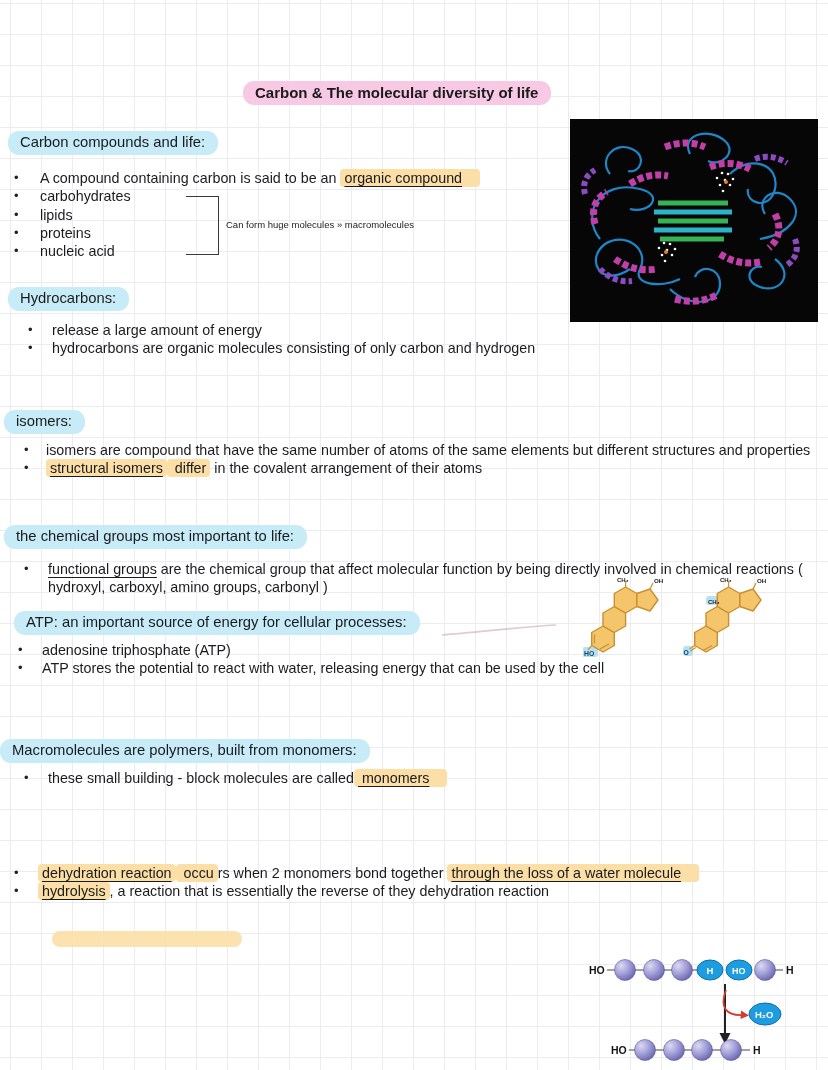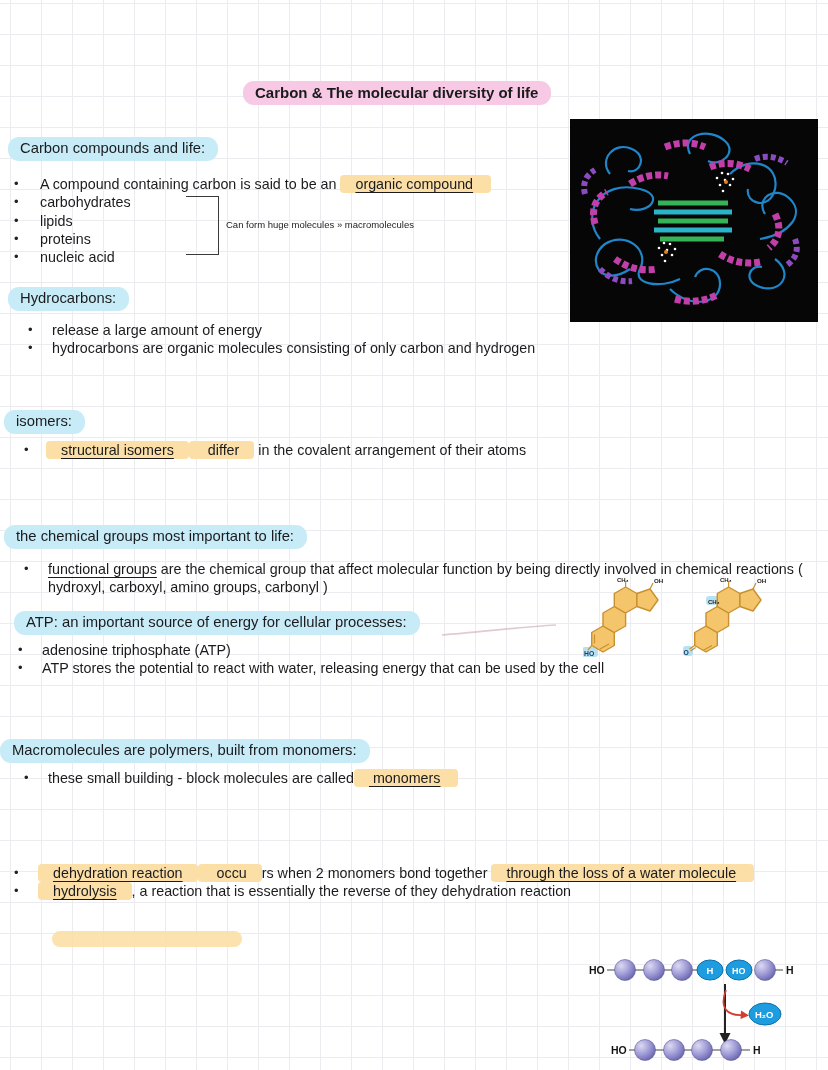--- a/index.html
+++ b/index.html
@@ -26,36 +26,36 @@
   .section ul{
     list-style:none;margin:0;padding:0;
     font-size:14.3px;line-height:18.3px;
   }
   .section li{position:relative;padding-left:var(--tx,32px);margin:0;}
   .section li::before{
     content:"\2022";position:absolute;left:var(--bx,6px);top:0;
     font-size:13px;color:#222;
   }
   .u{text-decoration:underline;text-decoration-thickness:1.3px;text-underline-offset:3px;}
-  .hl-orange{background:var(--orange-highlight,#fbdfa6);border-radius:4px;padding:1px 15px;}
+  .hl-orange{background:var(--orange-highlight,#fbdfa6);border-radius:4px;padding:1px 4px;}
   .pad-r{padding-right:18px;}
   .bracket{
     width:32px;height:57px;
     border-top:1.5px solid #3a3a3a;border-right:1.5px solid #3a3a3a;border-bottom:1.5px solid #3a3a3a;
   }
   .bracket-note{font-size:9.5px;color:#222;white-space:nowrap;}
   .blob{background:var(--orange-highlight,#fbdfa6);border-radius:9px;opacity:.9;}
   svg text{font-family:"Liberation Sans", sans-serif;}
 </style>
 </head>
 <body>
 
 <div class="abs pill pill-pink" style="left:243px;top:81px;font-size:15px;font-weight:bold;">Carbon &amp; The molecular diversity of life</div>
 
-<div class="section" style="left:8px;top:137px;width:570px;">
+<div class="section" style="left:8px;top:131px;width:570px;">
   <div class="pill">Carbon compounds and life:</div>
   <ul style="--bx:6px;--tx:32px;margin-top:14px;">
       <li><span>A compound containing carbon is said to be an </span><span class="u hl-orange pad-r">organic compound</span></li>
       <li><span>carbohydrates</span></li>
       <li><span>lipids</span></li>
       <li><span>proteins</span></li>
       <li><span>nucleic acid</span></li>
     </ul>
 </div>
 
@@ -127,20 +127,21 @@
   <div class="pill">Hydrocarbons:</div>
   <ul style="--bx:20px;--tx:44px;margin-top:10px;">
       <li><span>release a large amount of energy</span></li>
       <li><span>hydrocarbons are organic molecules consisting of only carbon and hydrogen</span></li>
     </ul>
 </div>
 
 <div class="section" style="left:4px;top:410px;width:815px;">
   <div class="pill">isomers:</div>
   <ul style="--bx:20px;--tx:42px;margin-top:7px;">
+      <li><span>isomers are compound that have the same number of atoms of the same elements but different structures and properties</span></li>
       <li><span class="u hl-orange">structural isomers</span><span class="hl-orange"> differ</span><span> in the covalent arrangement of their atoms</span></li>
     </ul>
 </div>
 
 <div class="section" style="left:4px;top:525px;width:815px;">
   <div class="pill">the chemical groups most important to life:</div>
   <ul style="--bx:20px;--tx:44px;margin-top:11px;">
       <li><span class="u">functional groups</span><span> are the chemical group that affect molecular function by being directly involved in chemical reactions ( hydroxyl, carboxyl, amino groups, carbonyl )</span></li>
     </ul>
 </div>

